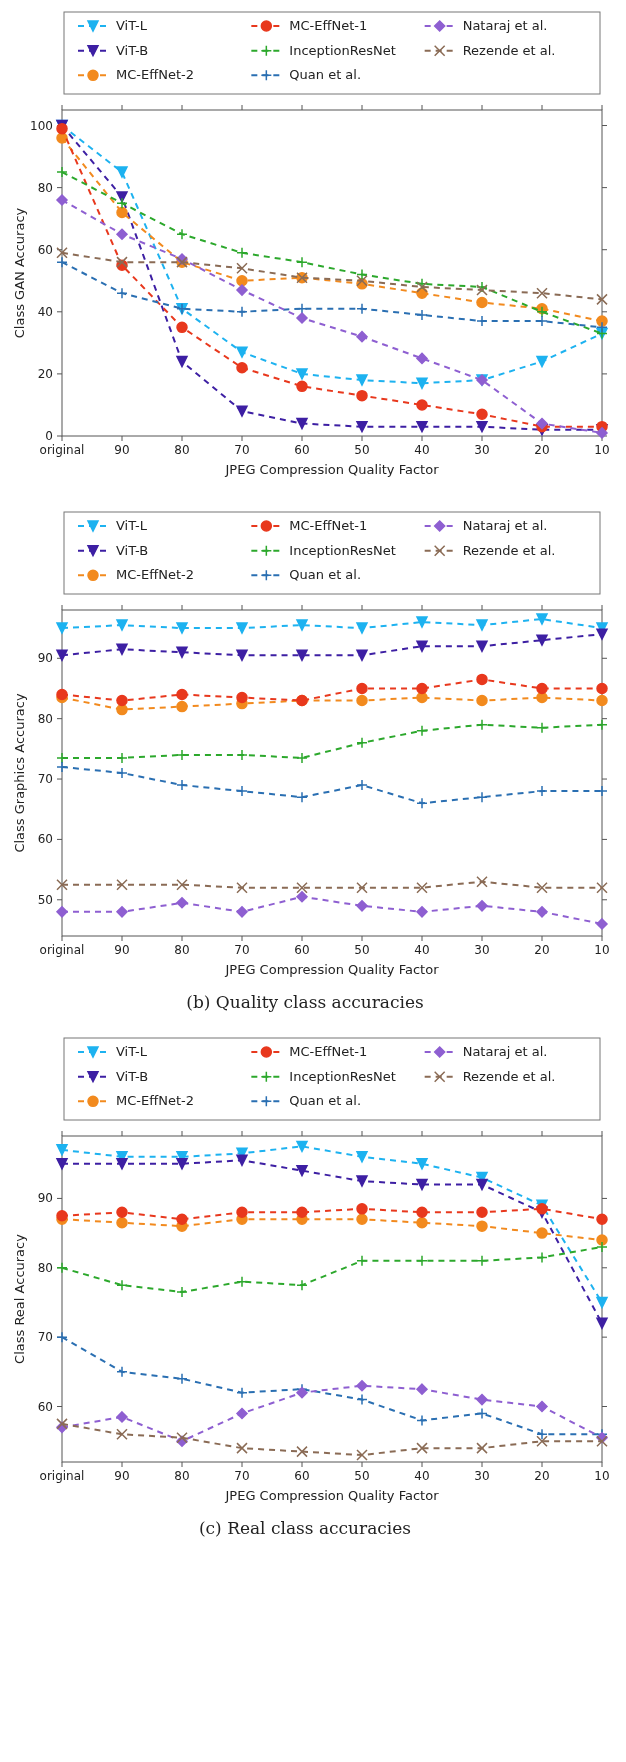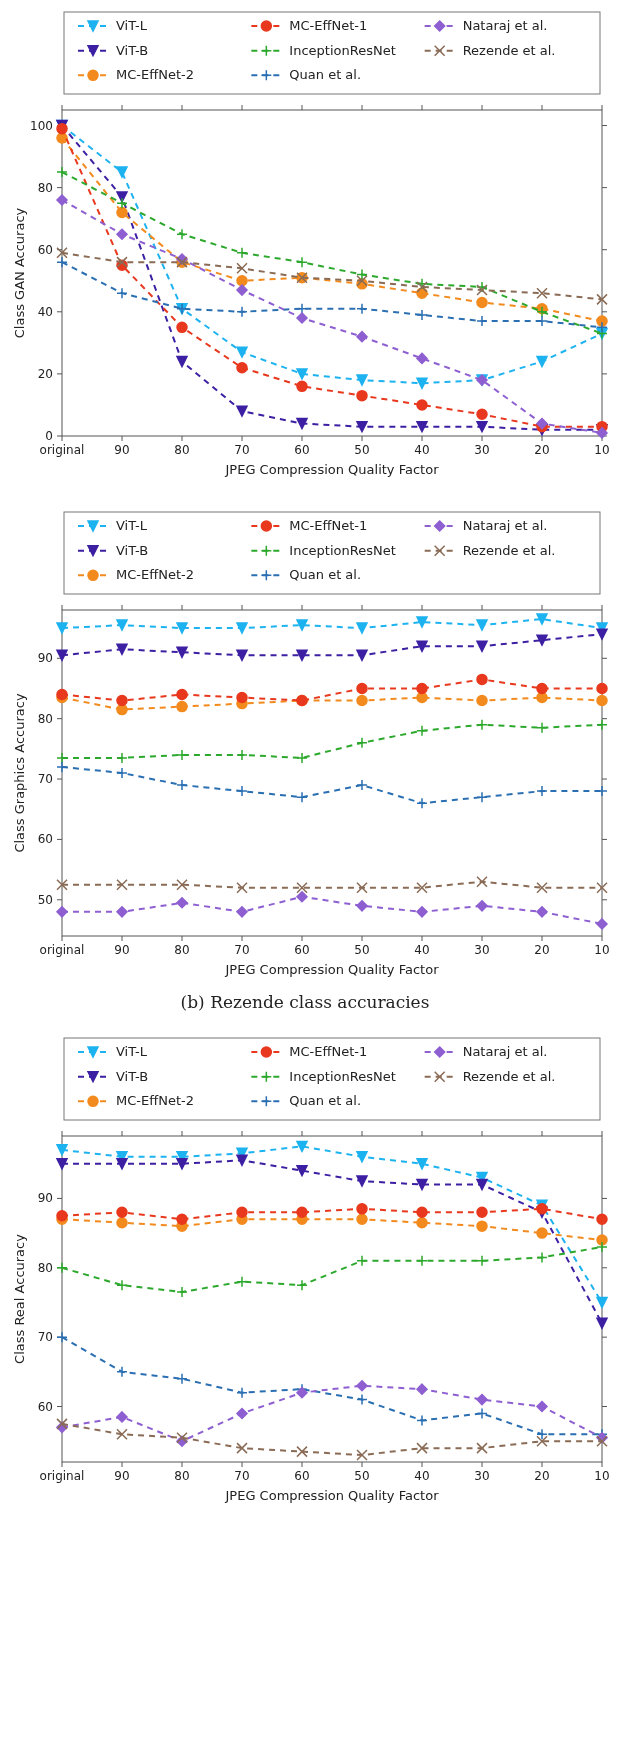--- a/index.html
+++ b/index.html
@@ -358,21 +358,21 @@
           <path d="M109 369.68518518518516 L119 379.68518518518516 M109 379.68518518518516 L119 369.68518518518516" stroke="#8a6b55" stroke-width="2" fill="none" class="marker"></path>
           <path d="M169 369.68518518518516 L179 379.68518518518516 M169 379.68518518518516 L179 369.68518518518516" stroke="#8a6b55" stroke-width="2" fill="none" class="marker"></path>
           <path d="M229 372.7037037037037 L239 382.7037037037037 M229 382.7037037037037 L239 372.7037037037037" stroke="#8a6b55" stroke-width="2" fill="none" class="marker"></path>
           <path d="M289 372.7037037037037 L299 382.7037037037037 M289 382.7037037037037 L299 372.7037037037037" stroke="#8a6b55" stroke-width="2" fill="none" class="marker"></path>
           <path d="M349 372.7037037037037 L359 382.7037037037037 M349 382.7037037037037 L359 372.7037037037037" stroke="#8a6b55" stroke-width="2" fill="none" class="marker"></path>
           <path d="M409 372.7037037037037 L419 382.7037037037037 M409 382.7037037037037 L419 372.7037037037037" stroke="#8a6b55" stroke-width="2" fill="none" class="marker"></path>
           <path d="M469 366.6666666666667 L479 376.6666666666667 M469 376.6666666666667 L479 366.6666666666667" stroke="#8a6b55" stroke-width="2" fill="none" class="marker"></path>
           <path d="M529 372.7037037037037 L539 382.7037037037037 M529 382.7037037037037 L539 372.7037037037037" stroke="#8a6b55" stroke-width="2" fill="none" class="marker"></path>
           <path d="M589 372.7037037037037 L599 382.7037037037037 M589 382.7037037037037 L599 372.7037037037037" stroke="#8a6b55" stroke-width="2" fill="none" class="marker"></path>
         </svg>
-    <div class="caption">(b) Rezende class accuracies</div>
+    <div class="caption">(b) Quality class accuracies</div>
   </div>
       <div class="chart-block">
     <svg width="606" height="476">
           <rect x="56" y="2" width="536" height="82" class="legend-box"></rect>
           <line x1="70" y1="16" x2="100" y2="16" stroke="#1db2f0" stroke-width="2" stroke-dasharray="6 5"></line>
           <polygon points="80,11 90,11 85,21" fill="#1db2f0" stroke="#1db2f0" class="marker"></polygon>
           <text x="108" y="20" class="legend-text">ViT-L</text>
           <line x1="70" y1="40.66666666666667" x2="100" y2="40.66666666666667" stroke="#3d1fa3" stroke-width="2" stroke-dasharray="6 5"></line>
           <polygon points="80,35.66666666666667 90,35.66666666666667 85,45.66666666666667" fill="#3d1fa3" stroke="#3d1fa3" class="marker"></polygon>
           <text x="108" y="44.66666666666667" class="legend-text">ViT-B</text>
@@ -521,16 +521,17 @@
           <path d="M109 393.25531914893617 L119 403.25531914893617 M109 403.25531914893617 L119 393.25531914893617" stroke="#8a6b55" stroke-width="2" fill="none" class="marker"></path>
           <path d="M169 396.72340425531917 L179 406.72340425531917 M169 406.72340425531917 L179 396.72340425531917" stroke="#8a6b55" stroke-width="2" fill="none" class="marker"></path>
           <path d="M229 407.1276595744681 L239 417.1276595744681 M229 417.1276595744681 L239 407.1276595744681" stroke="#8a6b55" stroke-width="2" fill="none" class="marker"></path>
           <path d="M289 410.59574468085106 L299 420.59574468085106 M289 420.59574468085106 L299 410.59574468085106" stroke="#8a6b55" stroke-width="2" fill="none" class="marker"></path>
           <path d="M349 414.06382978723406 L359 424.06382978723406 M349 424.06382978723406 L359 414.06382978723406" stroke="#8a6b55" stroke-width="2" fill="none" class="marker"></path>
           <path d="M409 407.1276595744681 L419 417.1276595744681 M409 417.1276595744681 L419 407.1276595744681" stroke="#8a6b55" stroke-width="2" fill="none" class="marker"></path>
           <path d="M469 407.1276595744681 L479 417.1276595744681 M469 417.1276595744681 L479 407.1276595744681" stroke="#8a6b55" stroke-width="2" fill="none" class="marker"></path>
           <path d="M529 400.1914893617021 L539 410.1914893617021 M529 410.1914893617021 L539 400.1914893617021" stroke="#8a6b55" stroke-width="2" fill="none" class="marker"></path>
           <path d="M589 400.1914893617021 L599 410.1914893617021 M589 410.1914893617021 L599 400.1914893617021" stroke="#8a6b55" stroke-width="2" fill="none" class="marker"></path>
         </svg>
+    <div class="caption">(c) Real class accuracies</div>
   </div>
     </div>
 
 </div>
 
 </body></html>

